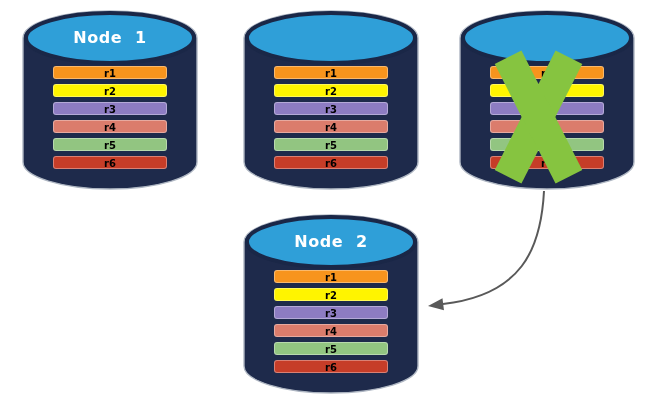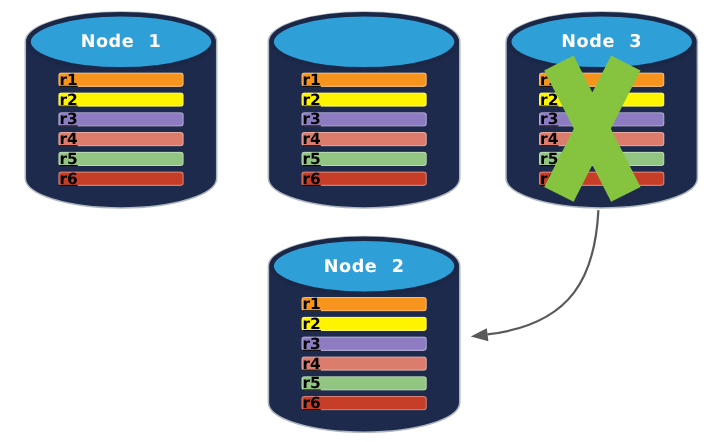--- a/index.html
+++ b/index.html
@@ -46,24 +46,24 @@
     display: flex;
     flex-direction: column;
     gap: 5px;
   }
   .bar {
     height: 13px;
     line-height: 13px;
     border-radius: 3px;
     border: 1px solid rgba(255,255,255,0.35);
     box-sizing: border-box;
-    font-size: 14px;
+    text-align: center;
+    font-size: 10px;
     font-weight: bold;
     color: #000000;
-    text-decoration: underline;
   }
   .failure-x {
     position: absolute;
     left: 38px;
     top: 47px;
     width: 87px;
     height: 130px;
     overflow: visible;
   }
   .arrow-svg {
@@ -140,21 +140,20 @@
         <span>r6</span>
       </div>
       </div>
 
   </div>
     <div class="node" style="left: 457px; top: 5px;">
     <svg class="cyl-svg" viewBox="0 0 180 186">
       <path d="M 3 33 L 3 157 A 87 27 0 0 0 177 157 L 177 33 A 87 27 0 0 0 3 33 Z" style="fill:var(--cylinder-body); stroke:var(--outline)" stroke-width="1.4"></path>
       <ellipse cx="90" cy="33" rx="84" ry="25" style="fill:var(--cylinder-top); stroke:var(--cylinder-rim)" stroke-width="4"></ellipse>
     </svg>
-    <div class="node-title">Node 3</div>
     <div class="bars">
 
     <div class="bar" style="background: rgb(247, 148, 29);">
         <span>r1</span>
       </div>
         <div class="bar" style="background: rgb(255, 244, 0);">
         <span>r2</span>
       </div>
         <div class="bar" style="background: rgb(141, 124, 194);">
         <span>r3</span>

